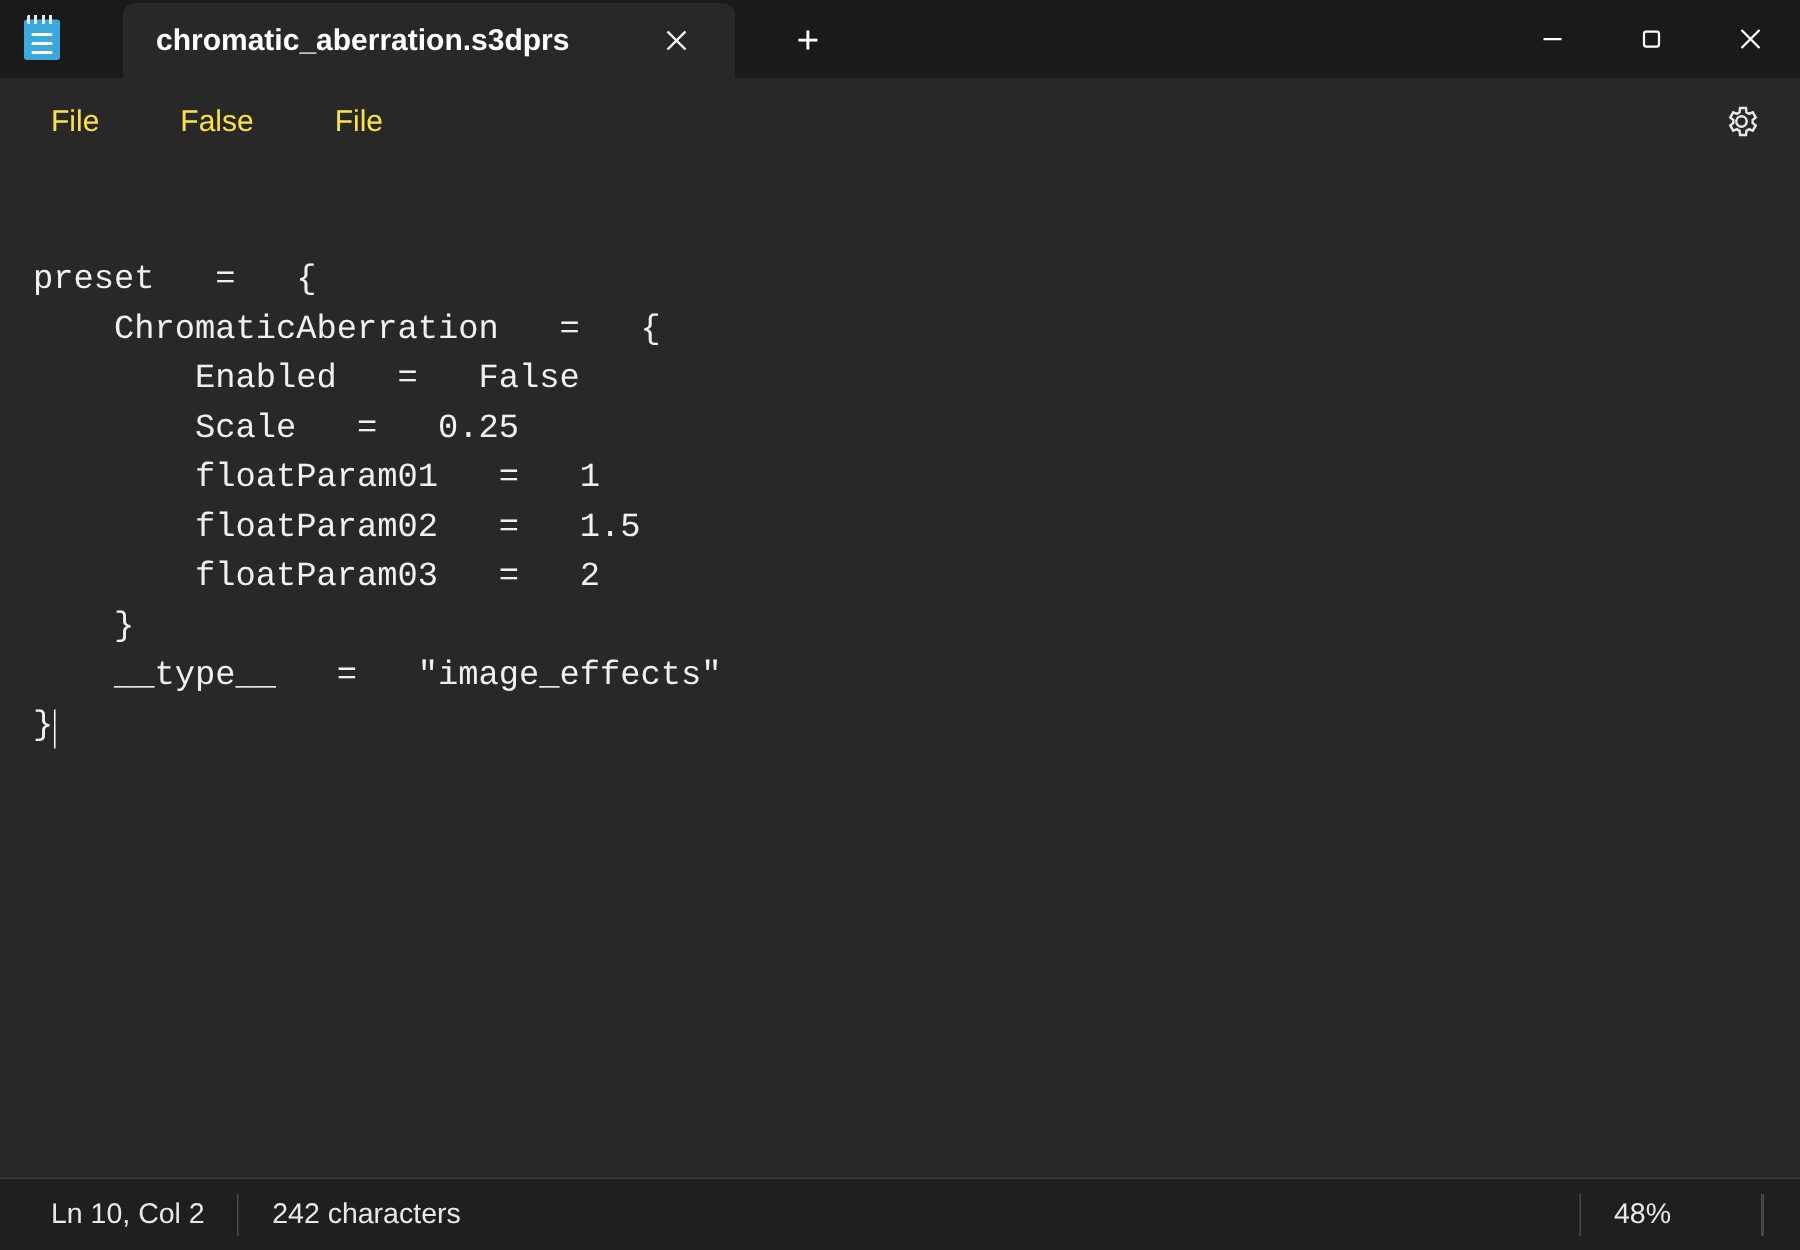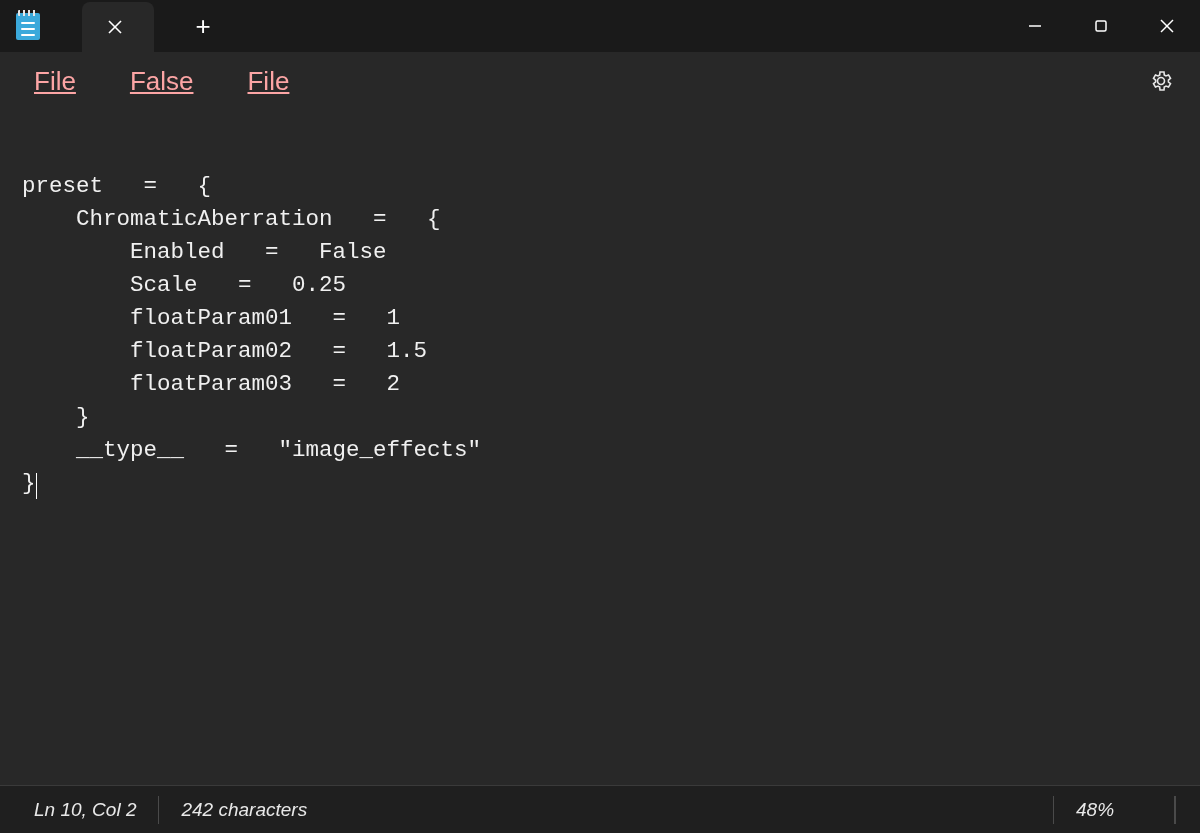--- a/index.html
+++ b/index.html
@@ -122,26 +122,25 @@
     }
     
     .menu-bar {
       height: 58px;
       background: #282828;
       display: flex;
       align-items: center;
       padding: 0 24px;
     }
     .menu-item {
-      font-size: 26px;
-      color: #fca5a5;
+      font-size: 20px;
+      color: #fde047;
       cursor: pointer;
       padding: 6px 10px;
       margin-right: 34px;
-      text-decoration: underline;
     }
     .settings-btn {
       margin-left: auto;
       cursor: pointer;
       display: flex;
       align-items: center;
       justify-content: center;
       width: 30px;
       height: 30px;
     }
@@ -180,21 +179,20 @@
       align-items: center;
       padding: 0 24px;
       font-size: 19px;
       color: #e8e8e8;
     }
     .status-item {
       padding: 0 22px;
       height: 100%;
       display: flex;
       align-items: center;
-      font-style: italic;
     }
     .status-divider {
       width: 1px;
       height: 28px;
       background: #4a4a4a;
     }
     .status-spacer-big {
       flex: 1;
     }
     .status-item.first {
@@ -215,20 +213,21 @@
 
 <div class="title-bar">
   <div class="app-icon">
     <div class="notepad-icon">
       <div class="notepad-line"></div>
       <div class="notepad-line"></div>
       <div class="notepad-line"></div>
     </div>
   </div>
   <div class="tab">
+    <span class="tab-title">chromatic_aberration.s3dprs</span>
     <span class="tab-close">
       <svg viewBox="0 0 16 16" width="16" height="16">
         <line x1="2" y1="2" x2="14" y2="14" stroke="#fff" stroke-width="1.6"></line>
         <line x1="14" y1="2" x2="2" y2="14" stroke="#fff" stroke-width="1.6"></line>
       </svg>
     </span>
   </div>
   <div class="new-tab">+</div>
   <div class="spacer"></div>
   <div class="window-controls">

